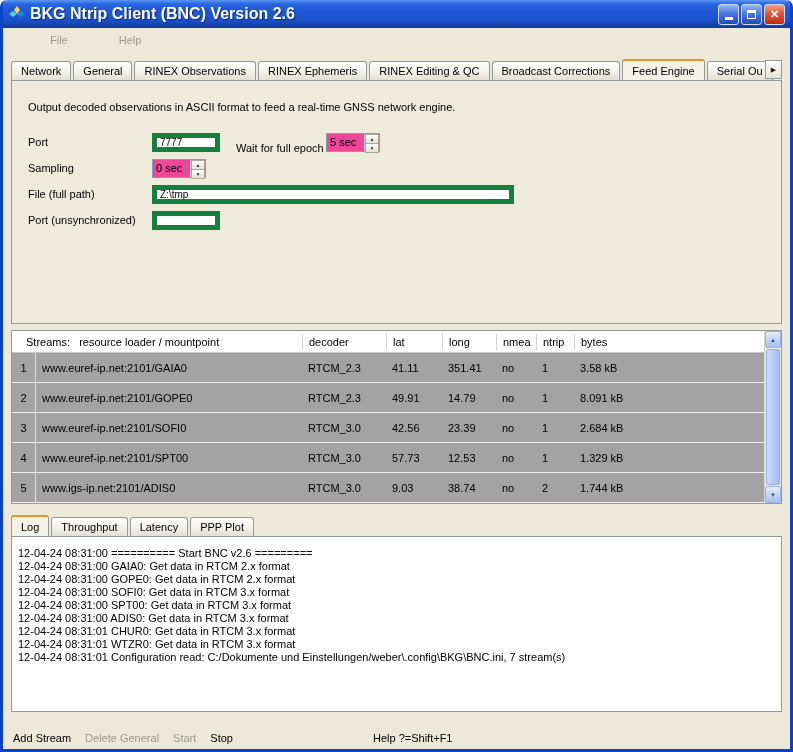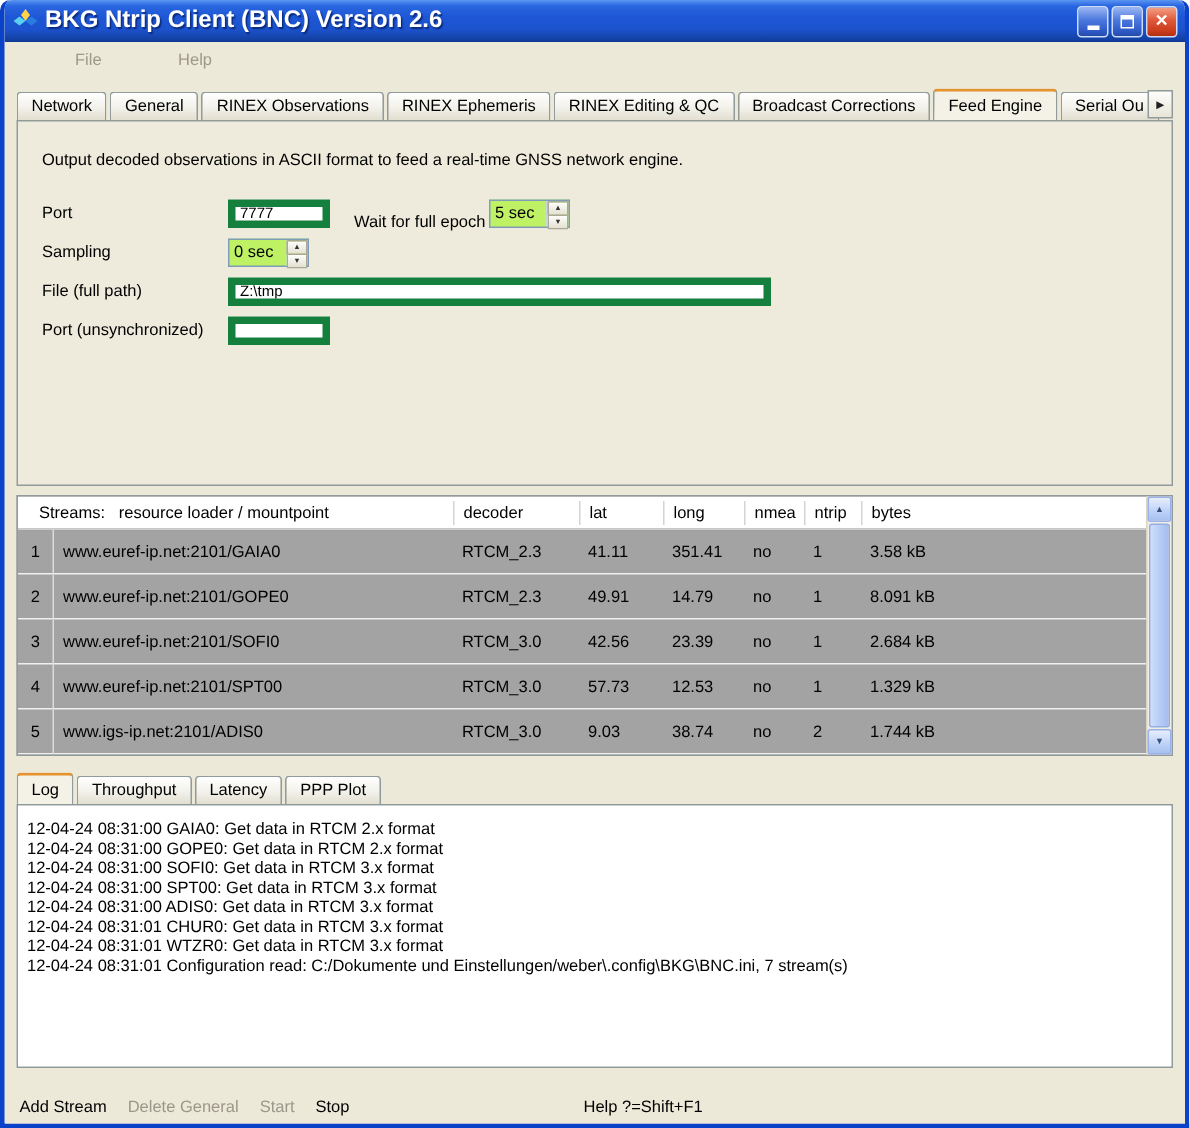--- a/index.html
+++ b/index.html
@@ -69,21 +69,21 @@
   .form { margin-top:16px; }
   .frow { display:flex; align-items:center; height:26px; padding-left:16px; }
   .flabel { width:124px; flex:0 0 124px; }
   .flabel2 { margin-left:16px; width:90px; flex:0 0 90px;margin-top:11px; }
   input.txt {
     border:5px solid #15803d; background:#fff; height:19px;
     font-family:Liberation Sans, sans-serif; font-size:10px; padding:0 3px;
   }
   .w68 { width:68px; } .w362 { width:362px; }
   .spinbox {
-    border:1px solid #7f9db9; background:#bef264; height:19px; display:flex; align-items:stretch; width:54px;
+    border:1px solid #7f9db9; background:#ec4899; height:19px; display:flex; align-items:stretch; width:54px;
   }
   .spin-value { flex:1 1 auto; padding:2px 0 0 3px; }
   .spin-btns { flex:0 0 15px; display:flex; flex-direction:column; border-left:1px solid #c6d3e0; }
   .spin-up,.spin-down {
     flex:1 1 50%; font-size:5px; line-height:8px; text-align:center; color:#333;
     background:linear-gradient(180deg,#fdfdfb,#e4e1d2); border:1px solid #aca899; border-radius:1px;
   }
   .spin-down { border-top:none; }
 
   
@@ -119,21 +119,21 @@
 
   
   .tabrow2 { margin-top:10px; }
   .logbox { border:1px solid #919b9c; background:#fff; height:176px; padding:10px 6px 0 6px; overflow:hidden; }
   .logline { line-height:13px; white-space:pre; }
 
   
   .statusbar { margin-top:13px; height:26px; position:relative; display:flex; align-items:center; gap:14px; padding-left:2px; }
   .sb-action { cursor:default; }
   .sb-action.disabled { color:#9b978a; }
-  .sb-help { position:absolute; left:378px; }
+  .sb-help { position:absolute; left:362px; }
 </style>
 </head>
 <body>
 
 <div class="window">
 
   <div class="titlebar">
     <svg class="app-icon" viewBox="0 0 16 16">
       <polygon points="8,0 11,4 8,8 5,4" fill="#ffd24a"></polygon>
       <polygon points="8,8 11,12 8,16 5,12" fill="#1c52cd"></polygon>
@@ -286,20 +286,21 @@
     </div>
 
     <div class="tabrow tabrow2">
       <div class="tab selected">Log</div>
       <div class="tab">Throughput</div>
       <div class="tab">Latency</div>
       <div class="tab">PPP Plot</div>
     </div>
 
     <div class="logbox">
+      <div class="logline">12-04-24 08:31:00 ========== Start BNC v2.6 =========</div>
       <div class="logline">12-04-24 08:31:00 GAIA0: Get data in RTCM 2.x format</div>
       <div class="logline">12-04-24 08:31:00 GOPE0: Get data in RTCM 2.x format</div>
       <div class="logline">12-04-24 08:31:00 SOFI0: Get data in RTCM 3.x format</div>
       <div class="logline">12-04-24 08:31:00 SPT00: Get data in RTCM 3.x format</div>
       <div class="logline">12-04-24 08:31:00 ADIS0: Get data in RTCM 3.x format</div>
       <div class="logline">12-04-24 08:31:01 CHUR0: Get data in RTCM 3.x format</div>
       <div class="logline">12-04-24 08:31:01 WTZR0: Get data in RTCM 3.x format</div>
       <div class="logline">12-04-24 08:31:01 Configuration read: C:/Dokumente und Einstellungen/weber\.config\BKG\BNC.ini, 7 stream(s)</div>
     </div>
 

